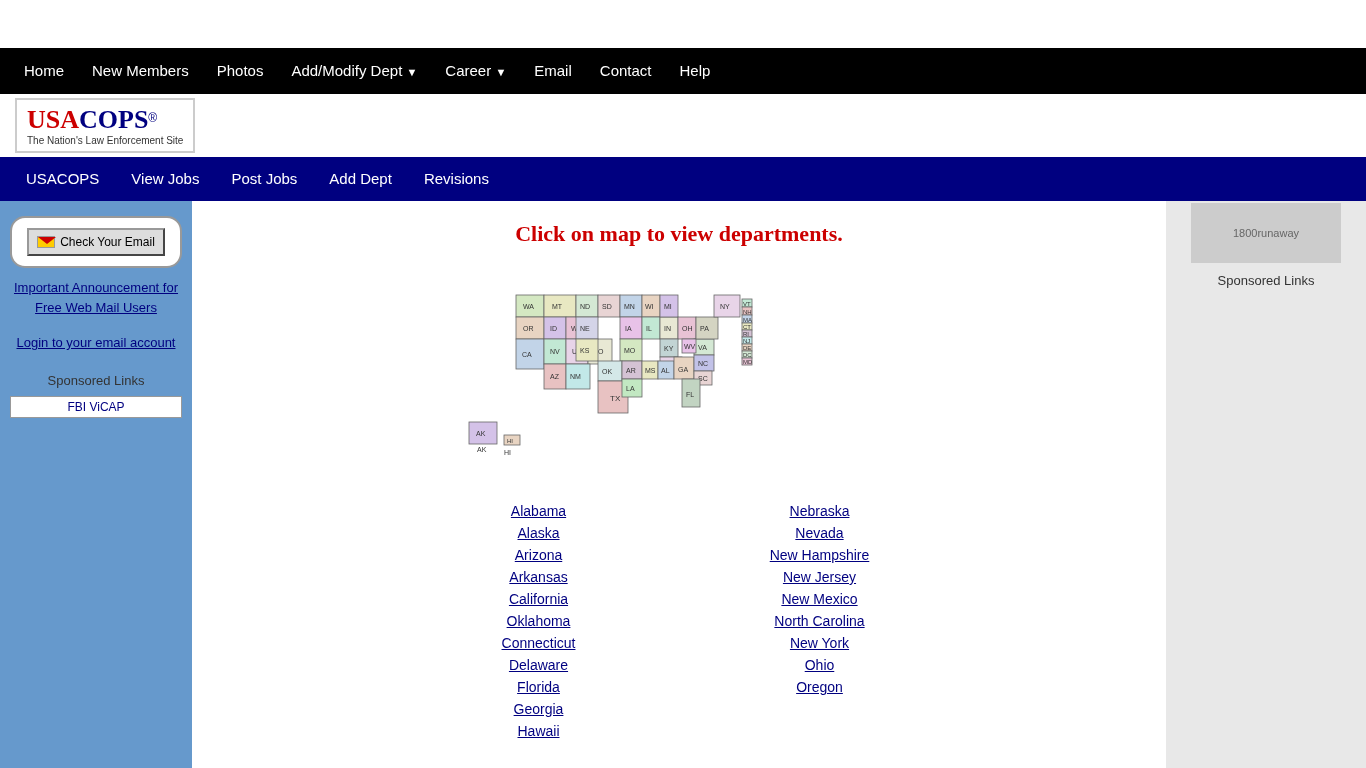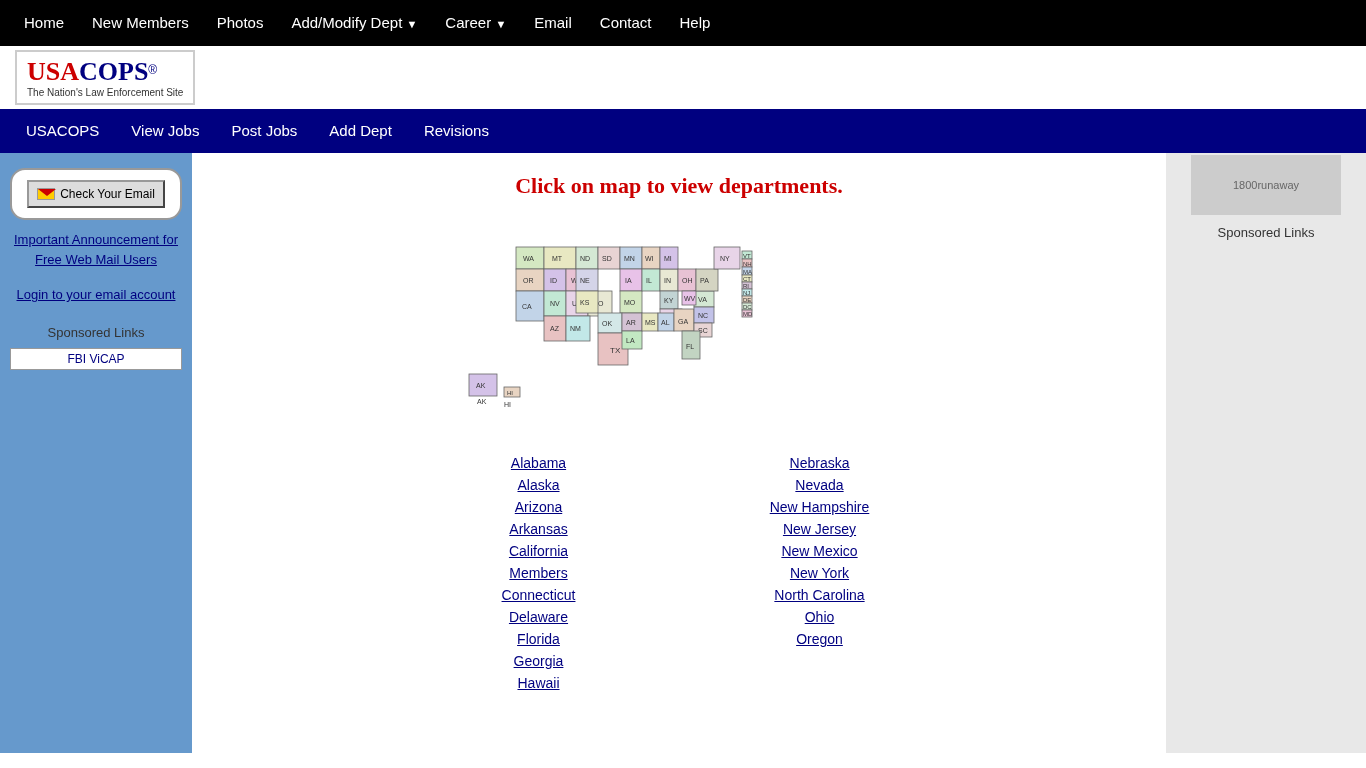--- a/index.html
+++ b/index.html
@@ -5,20 +5,21 @@
     * { margin: 0; padding: 0; box-sizing: border-box; }
     body { font-family: Arial, sans-serif; font-size: 14px; background: #fff; }
 
     
     #top-nav {
       background: #000;
       display: flex;
       align-items: center;
       padding: 0 10px;
       height: 46px;
+      margin-top: 48px;
     }
     #top-nav a {
       color: #fff;
       text-decoration: none;
       padding: 0 14px;
       font-size: 15px;
       line-height: 46px;
       display: inline-block;
     }
     .dropdown-arrow { font-size: 11px; }
@@ -370,36 +371,36 @@
     </div>
 
     <div id="state-links">
 
       <div id="states-left-col">
         <a href="#">Alabama</a>
         <a href="#">Alaska</a>
         <a href="#">Arizona</a>
         <a href="#">Arkansas</a>
         <a href="#">California</a>
-        <a href="#">Members</a>
+        <a href="#">Oklahoma</a>
         <a href="#">Connecticut</a>
         <a href="#">Delaware</a>
         <a href="#">Florida</a>
         <a href="#">Georgia</a>
         <a href="#">Hawaii</a>
       </div>
 
       <div id="states-right-col">
         <a href="#">Nebraska</a>
         <a href="#">Nevada</a>
         <a href="#">New Hampshire</a>
         <a href="#">New Jersey</a>
         <a href="#">New Mexico</a>
+        <a href="#">North Carolina</a>
         <a href="#">New York</a>
-        <a href="#">North Carolina</a>
         <a href="#">Ohio</a>
         <a href="#">Oregon</a>
       </div>
     </div>
   </main>
 
   <aside id="right-sidebar">
     <div id="runaway-img-placeholder">
       <span>1800runaway</span>
     </div>

